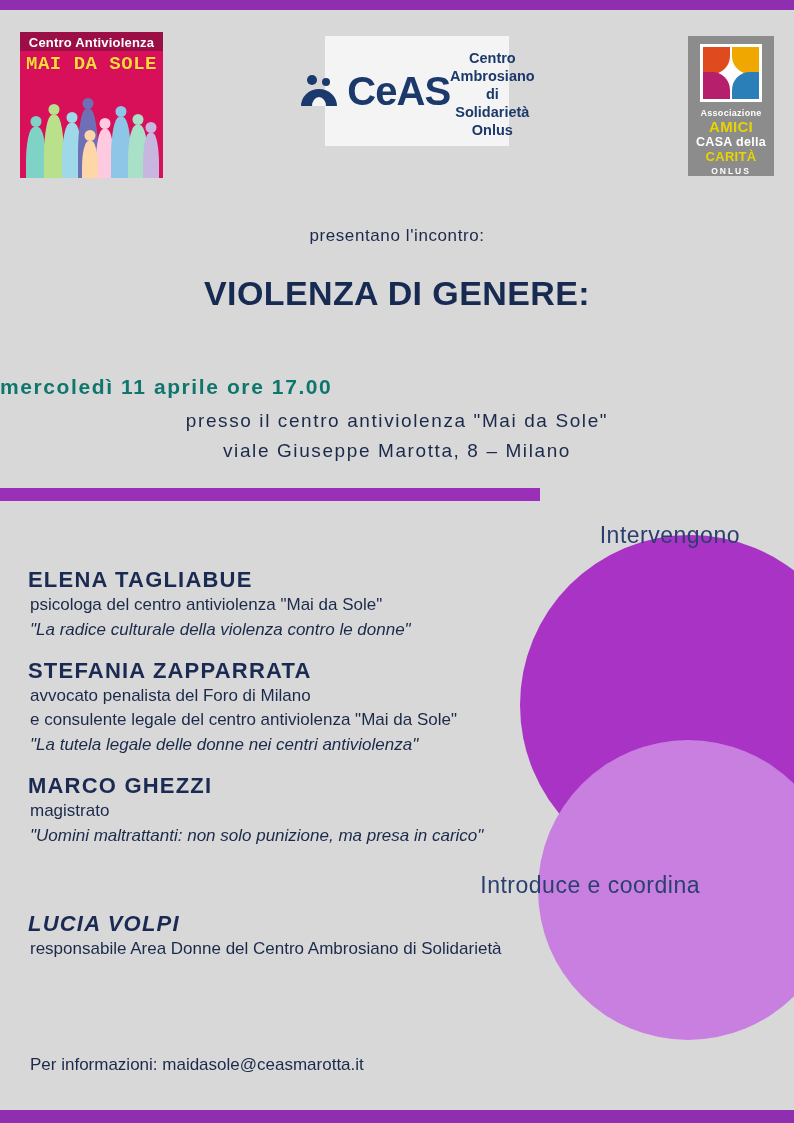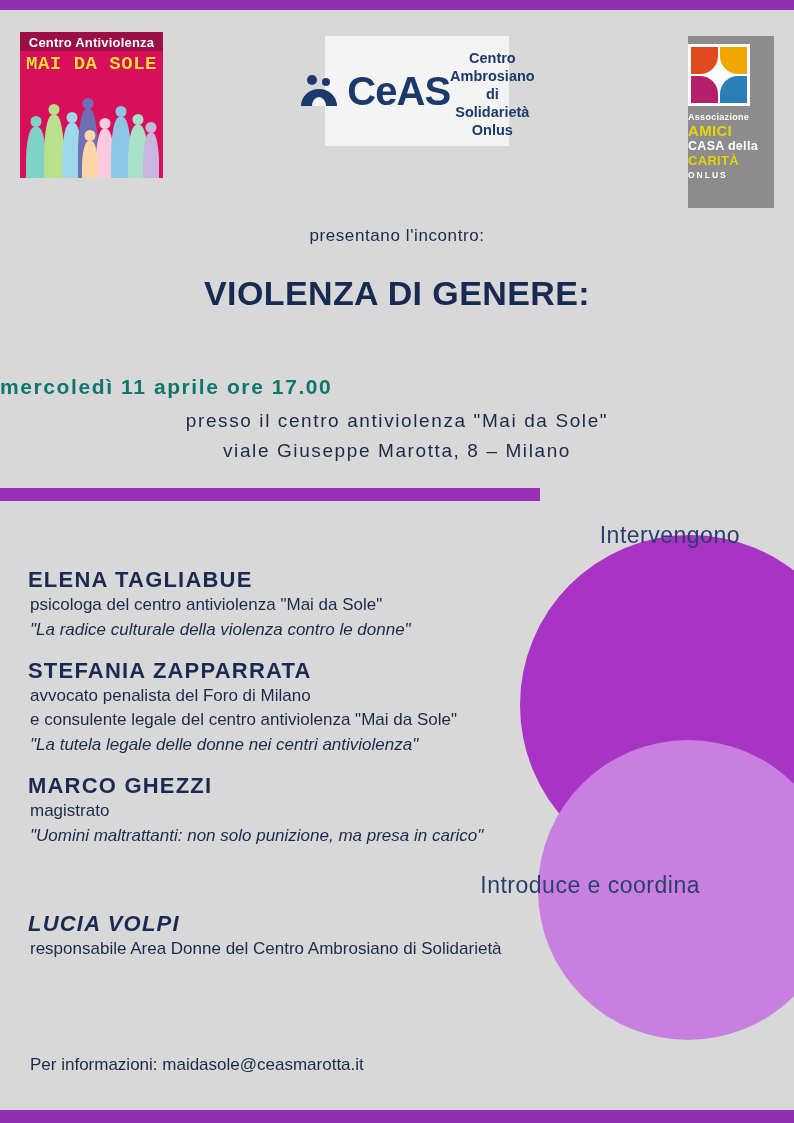--- a/index.html
+++ b/index.html
@@ -130,24 +130,25 @@
     font-size: 14.5px;
     font-weight: bold;
     text-align: center;
     line-height: 1.25;
     margin-top: 6px;
   }
 
   .logo-acc {
     position: absolute;
     left: 688px; top: 36px;
-    width: 86px; height: 172px;
+    width: 86px; height: 140px;
     background: #8c8c8c;
     display: flex;
     flex-direction: column;
+    align-items: center;
   }
   .acc-mark {
     width: 62px; height: 62px;
     background: #ffffff;
     margin-top: 8px;
     position: relative;
   }
   .acc-mark .q1, .acc-mark .q2, .acc-mark .q3, .acc-mark .q4 {
     position: absolute;
     width: 27px; height: 27px;

